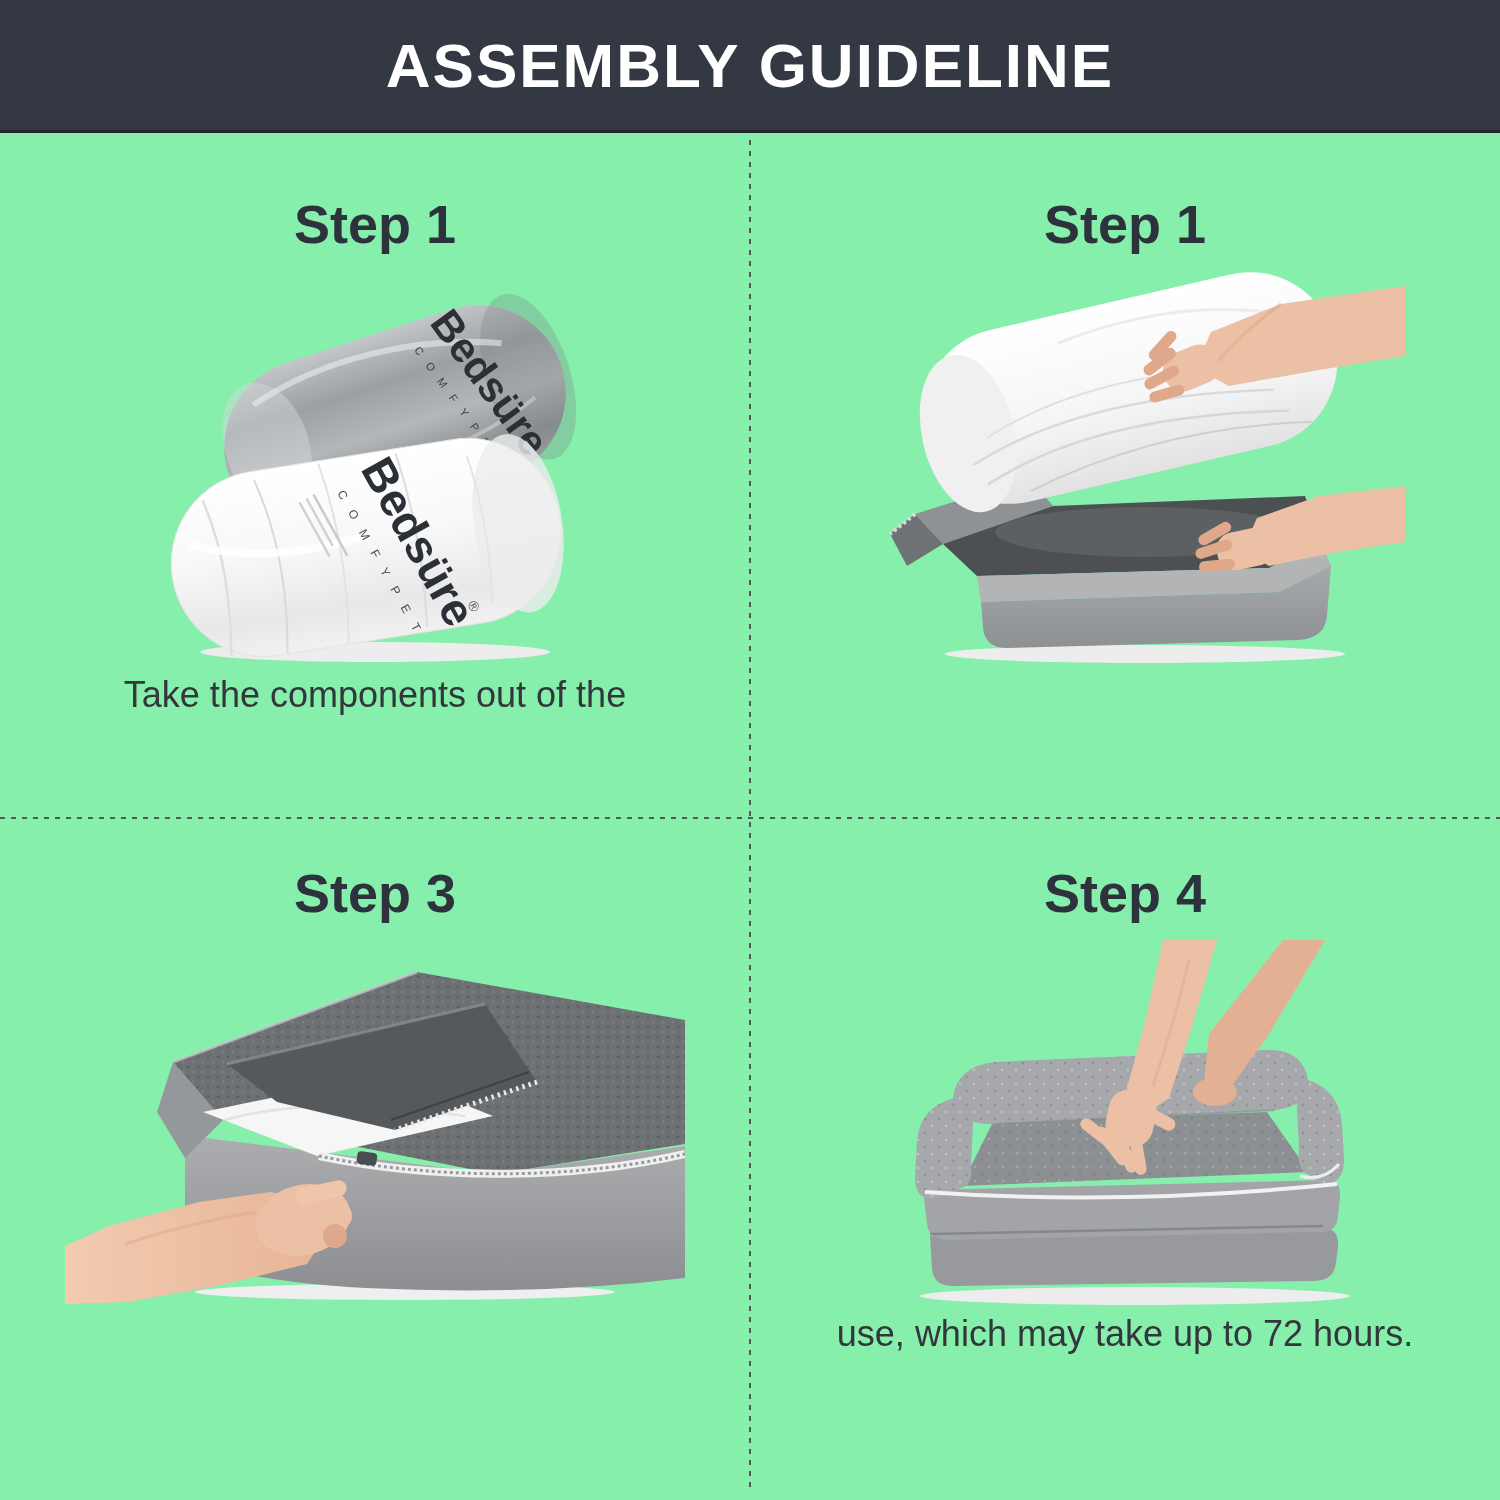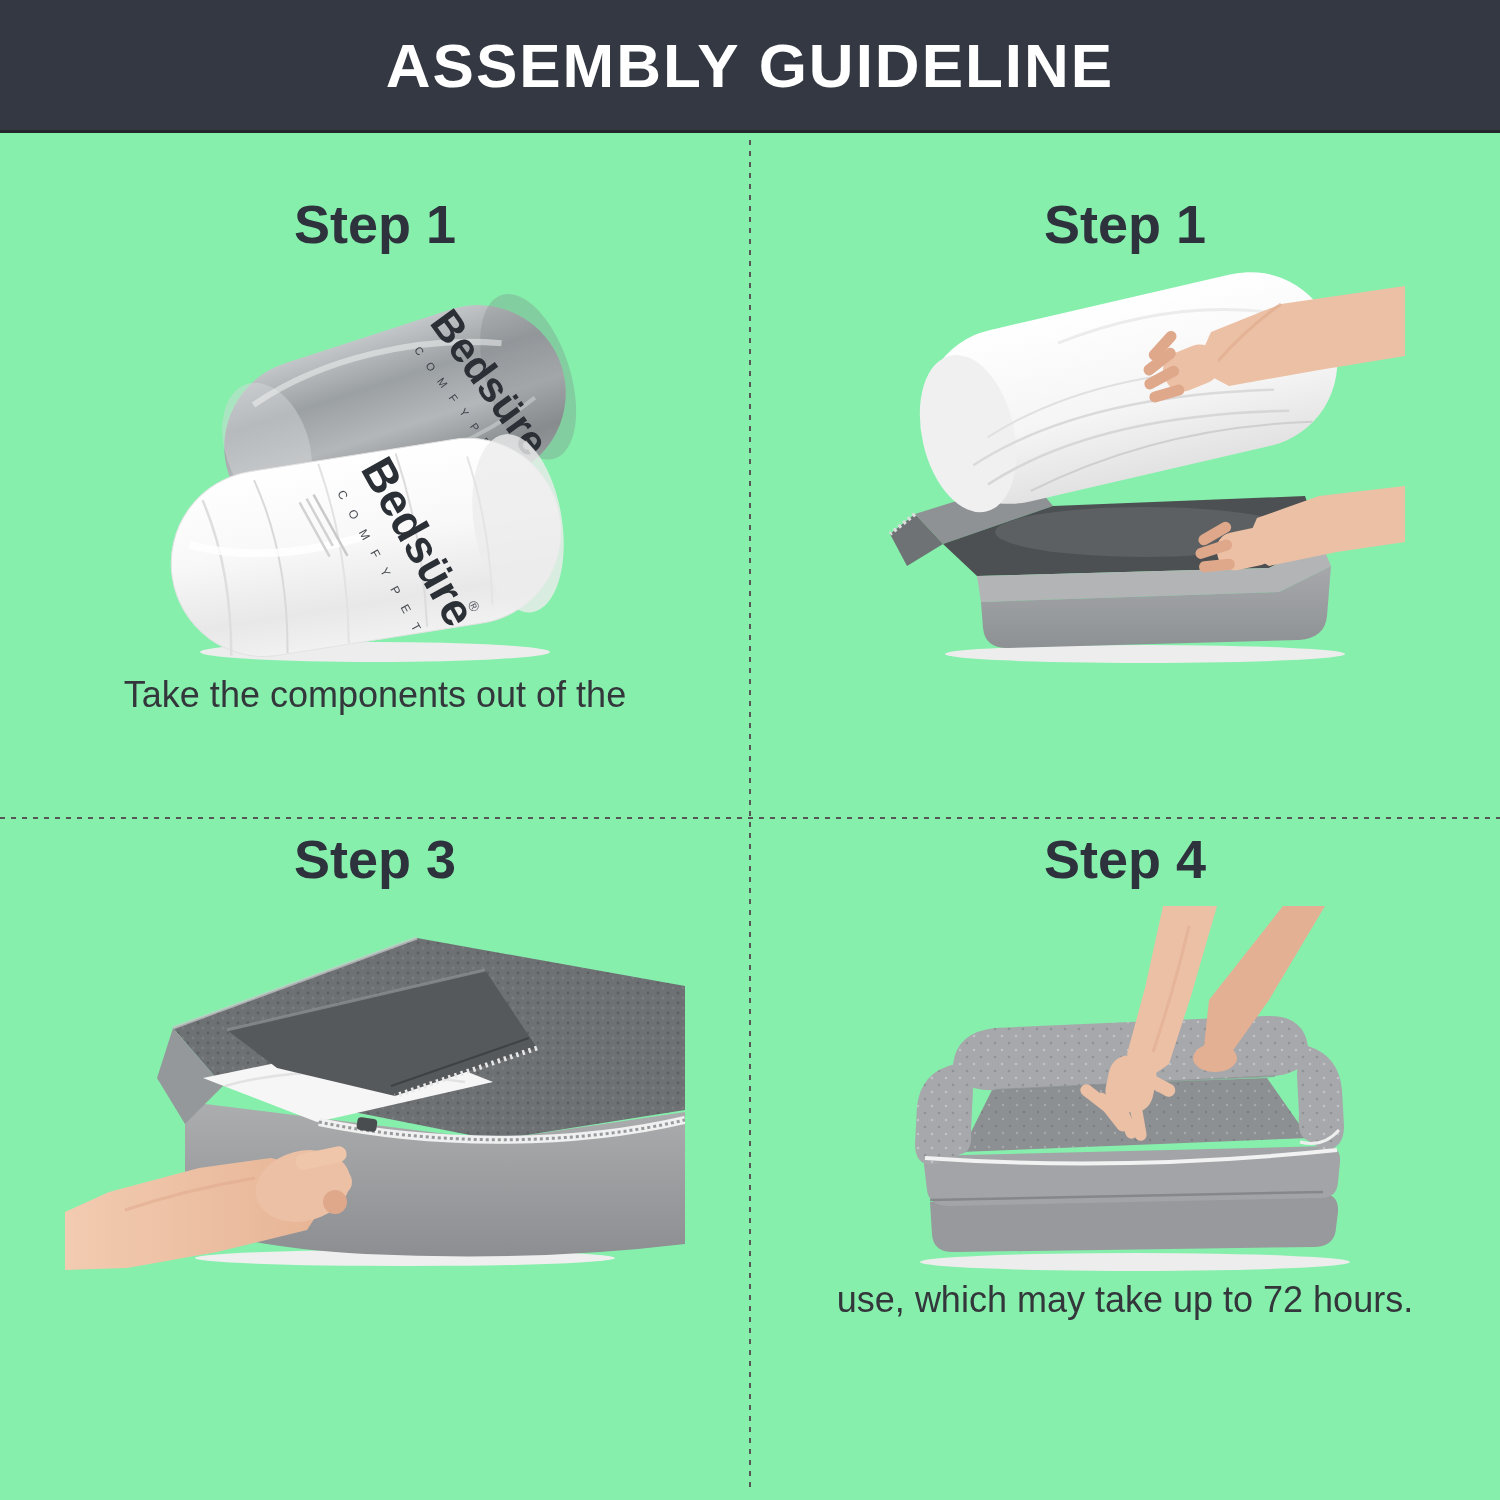--- a/index.html
+++ b/index.html
@@ -29,21 +29,21 @@
   
   .content{
     position:absolute;left:0;top:147px;width:1500px;height:1367px;
     display:grid;grid-template-columns:750px 750px;grid-template-rows:685px 682px;
   }
   .quad{display:flex;flex-direction:column;align-items:center;}
   .quad .step-title{
     font-size:54px;font-weight:bold;color:var(--heading-text,#2d323d);line-height:1;
   }
   .quad.top .step-title{margin-top:50px;}
-  .quad.bottom .step-title{}
+  .quad.bottom .step-title{margin-top:34px;}
   .figure{
     display:flex;align-items:center;justify-content:center;
   }
   .quad.top .figure{margin-top:18px;height:400px;}
   .quad.bottom .figure{margin-top:20px;height:368px;}
   .caption{
     text-align:center;color:var(--body-text,#33363a);
     font-size:36px;line-height:1.45;width:740px;
   }
   .caption span{display:block;}

